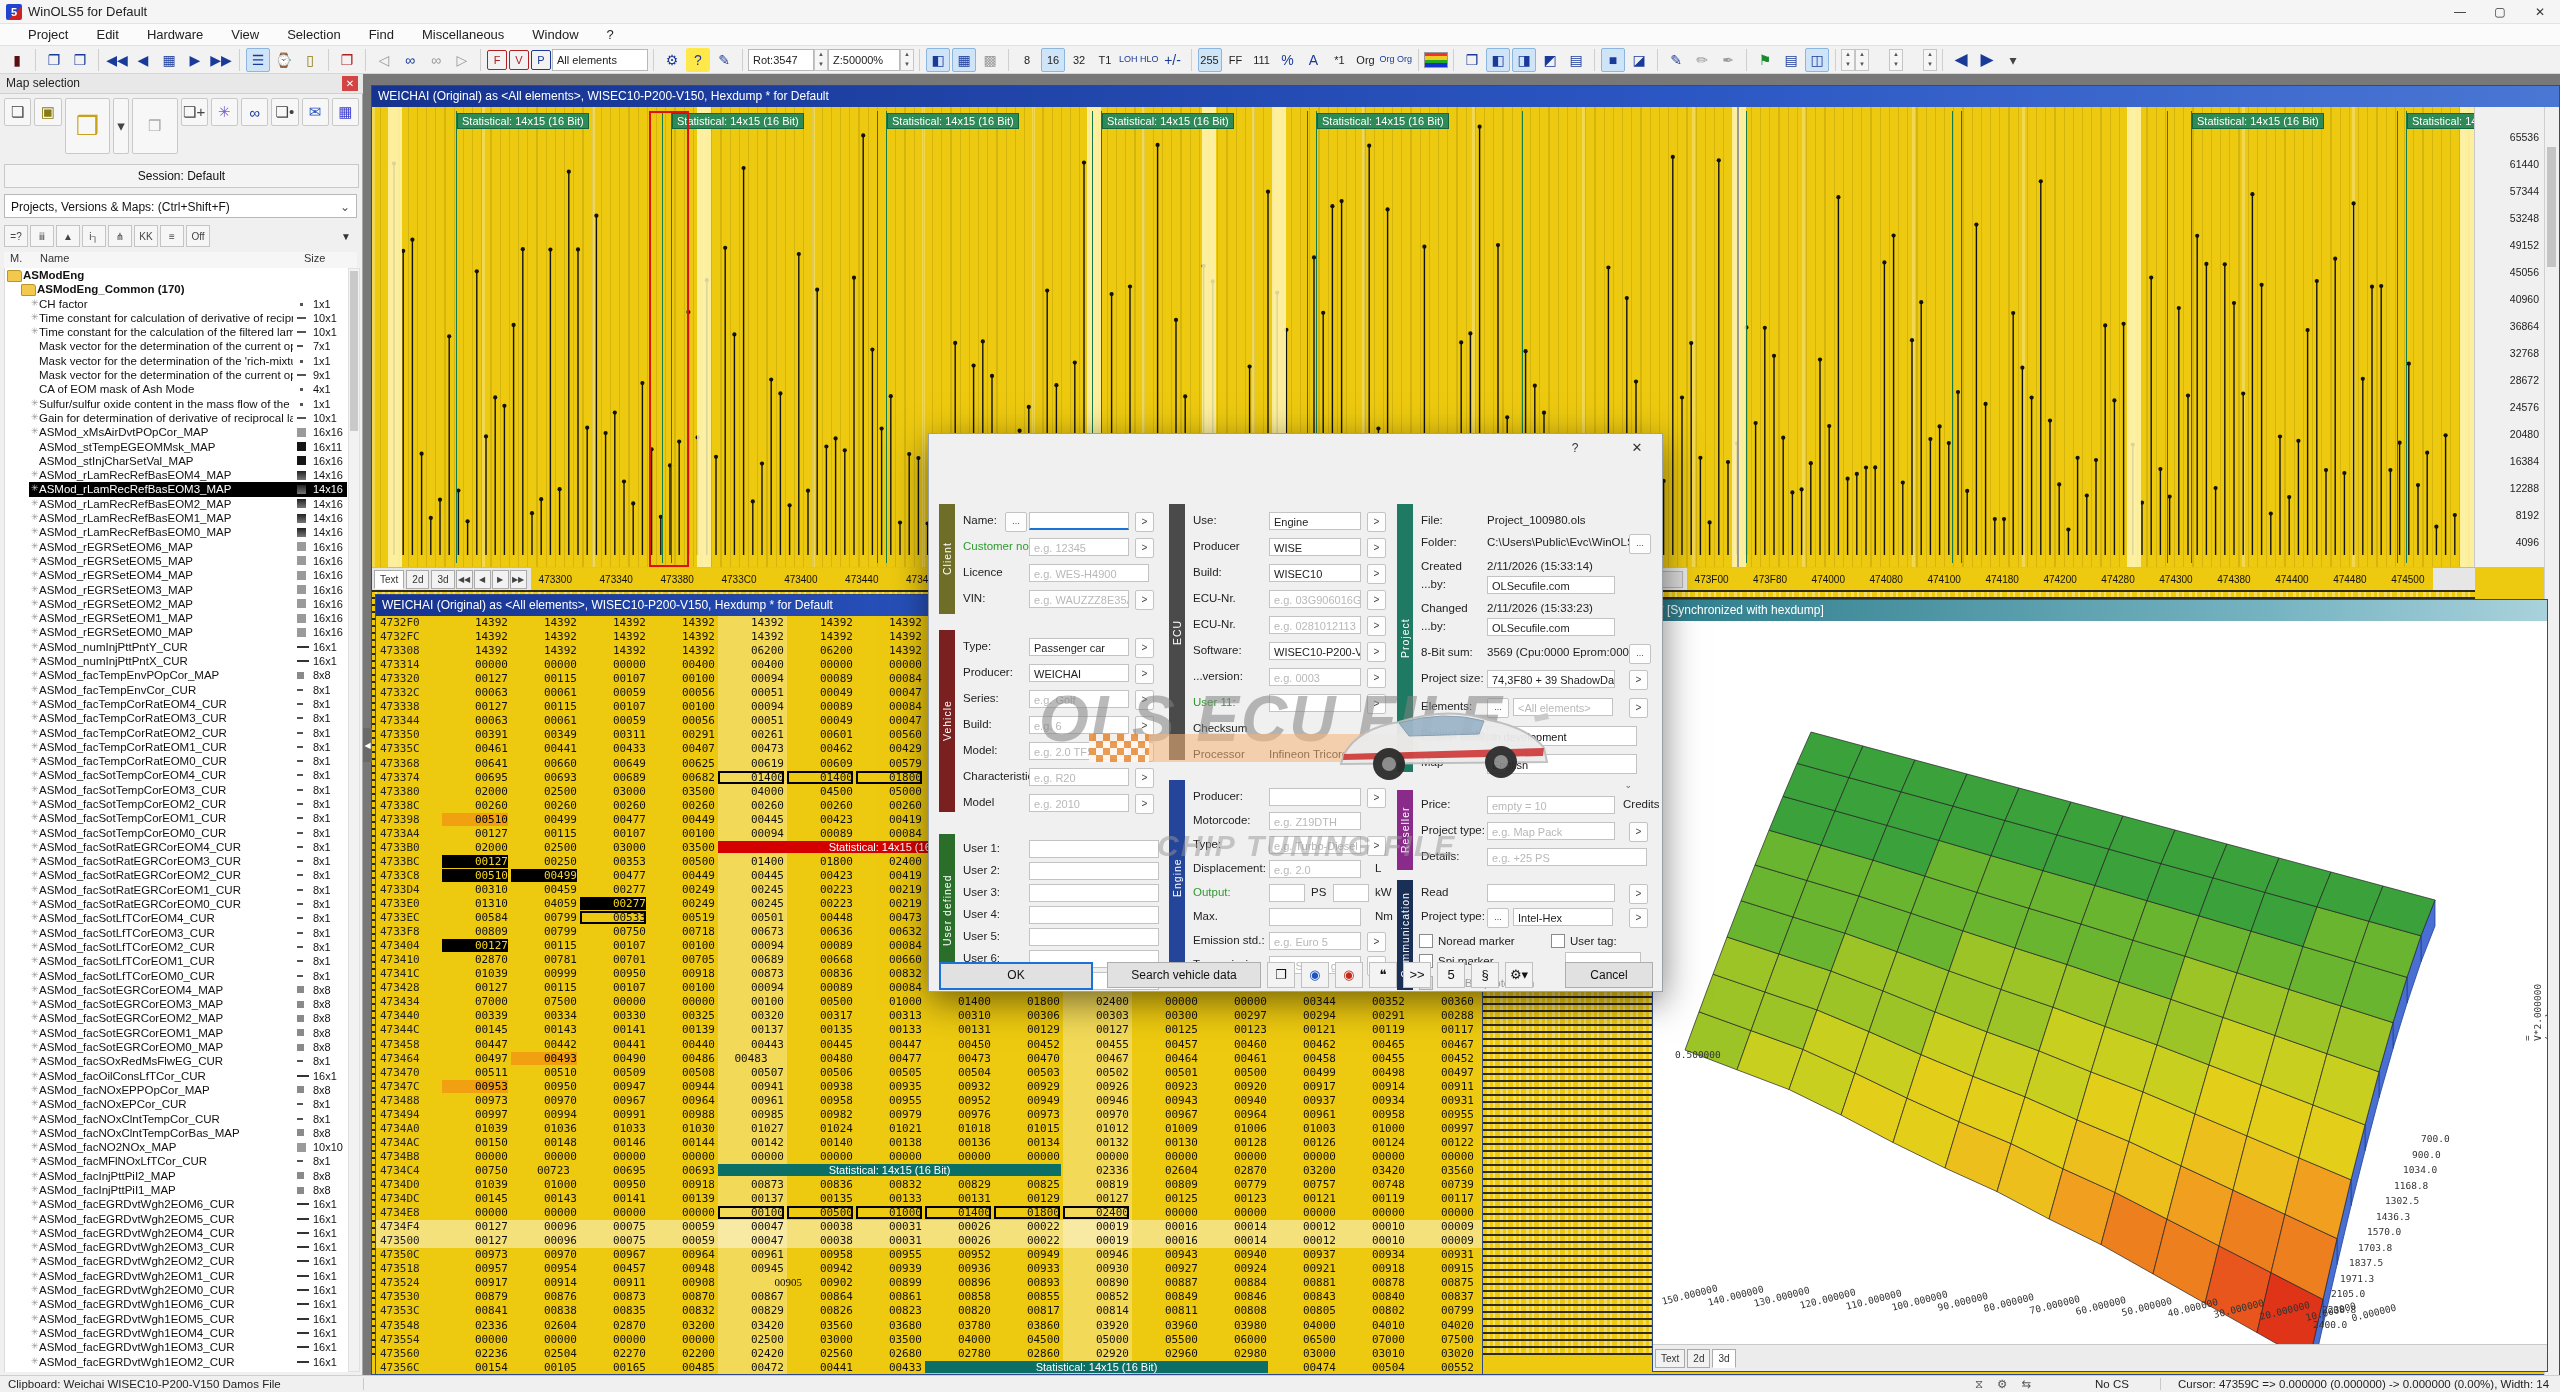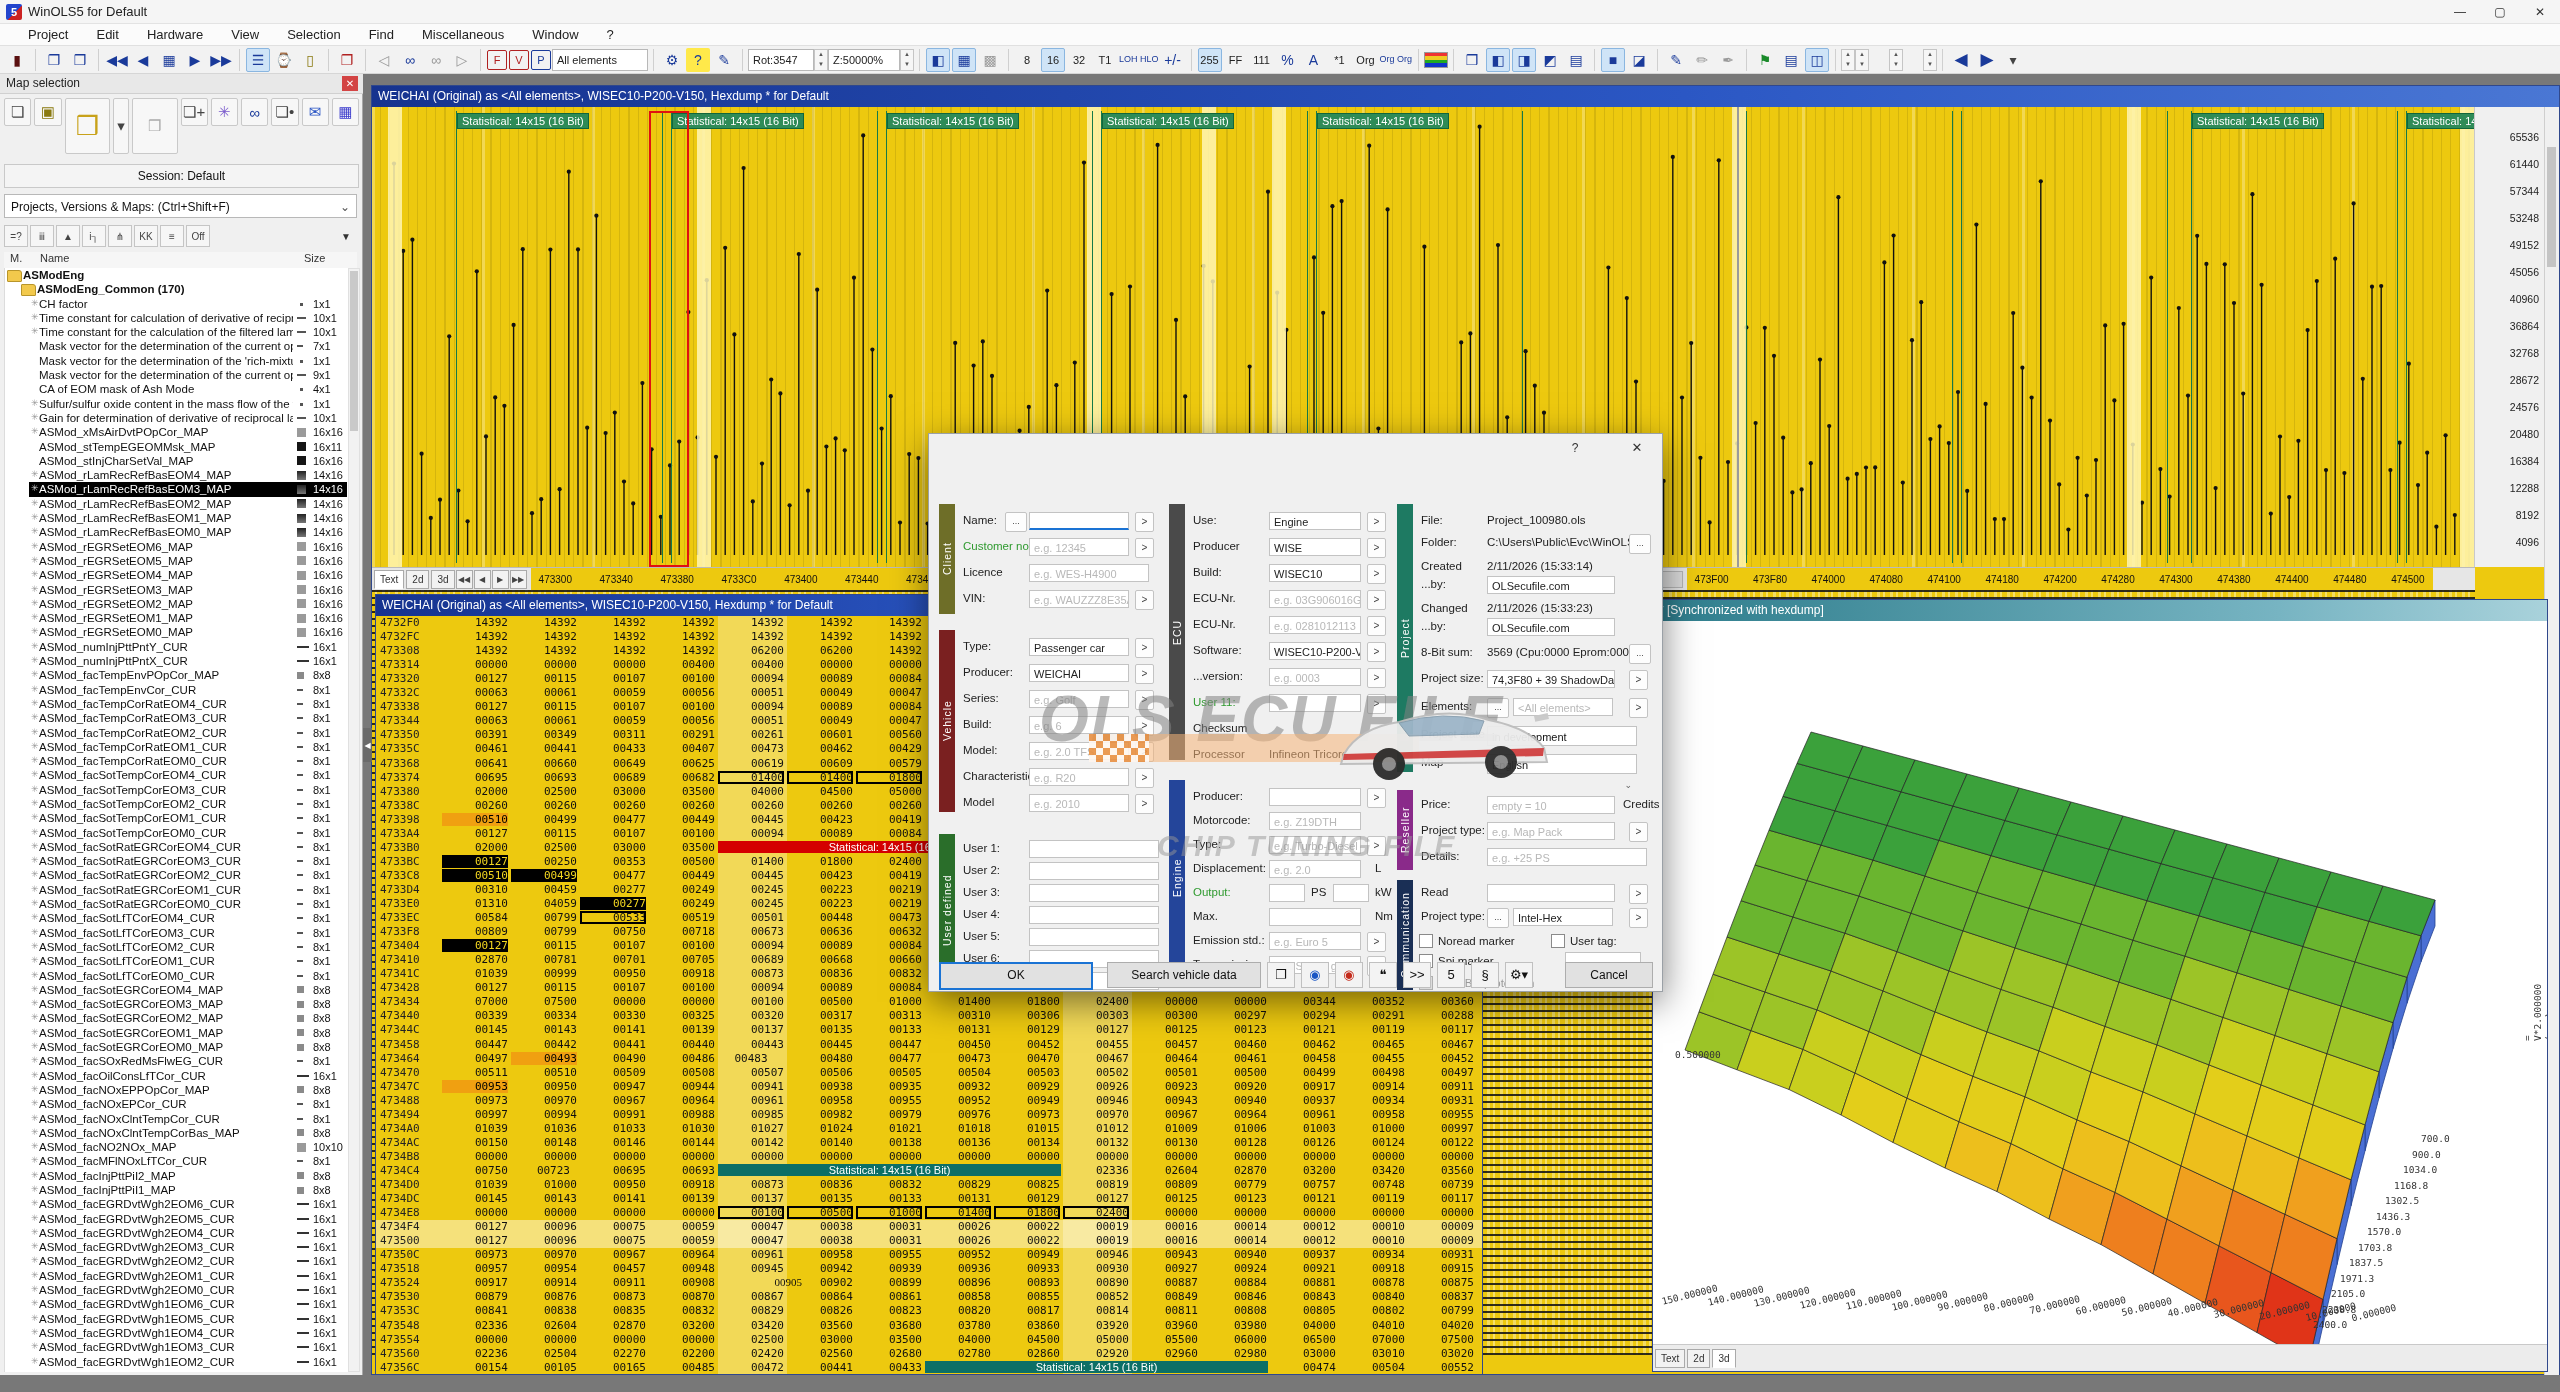--- a/index.html
+++ b/index.html
@@ -2636,14 +2636,22 @@
         <div class="dico" style="left: 406px; top: 500px; color: rgb(196, 42, 26);">◉</div>
         <div class="dico" style="left: 440px; top: 500px;">❝</div>
         <div class="dico" style="left: 474px; top: 500px;">&gt;&gt;</div>
         <div class="dico" style="left: 508px; top: 500px;">5</div>
         <div class="dico" style="left: 542px; top: 500px;">§</div>
         <div class="dico" style="left: 576px; top: 500px;">⚙▾</div>
         <div class="dbig" style="left: 636px; top: 500px; width: 86px;">Cancel</div>
       </div>
   </div>
 
+  <div class="abs" id="statusbar">
+    <div class="seg" style="left:8px;">Clipboard: Weichai WISEC10-P200-V150 Damos File</div>
+    <div class="sdiv" style="left:363px;"></div>
+    <div class="seg" style="left:1975px;" id="sb-icons"><div style="display: inline-block; margin-right: 14px; color: rgb(85, 85, 85);">⧖</div><div style="display: inline-block; margin-right: 14px; color: rgb(85, 85, 85);">⚙</div><div style="display: inline-block; margin-right: 14px; color: rgb(85, 85, 85);">⇆</div></div>
+    <div class="seg" style="left:2095px;">No CS</div>
+    <div class="sdiv" style="left:2160px;"></div>
+    <div class="seg" style="left:2178px;">Cursor: 47359C =&gt; 0.000000 (0.000000) -&gt; 0.000000 (0.00%), Width: 14</div>
+  </div>
 
 </div>
 
 </body></html>

